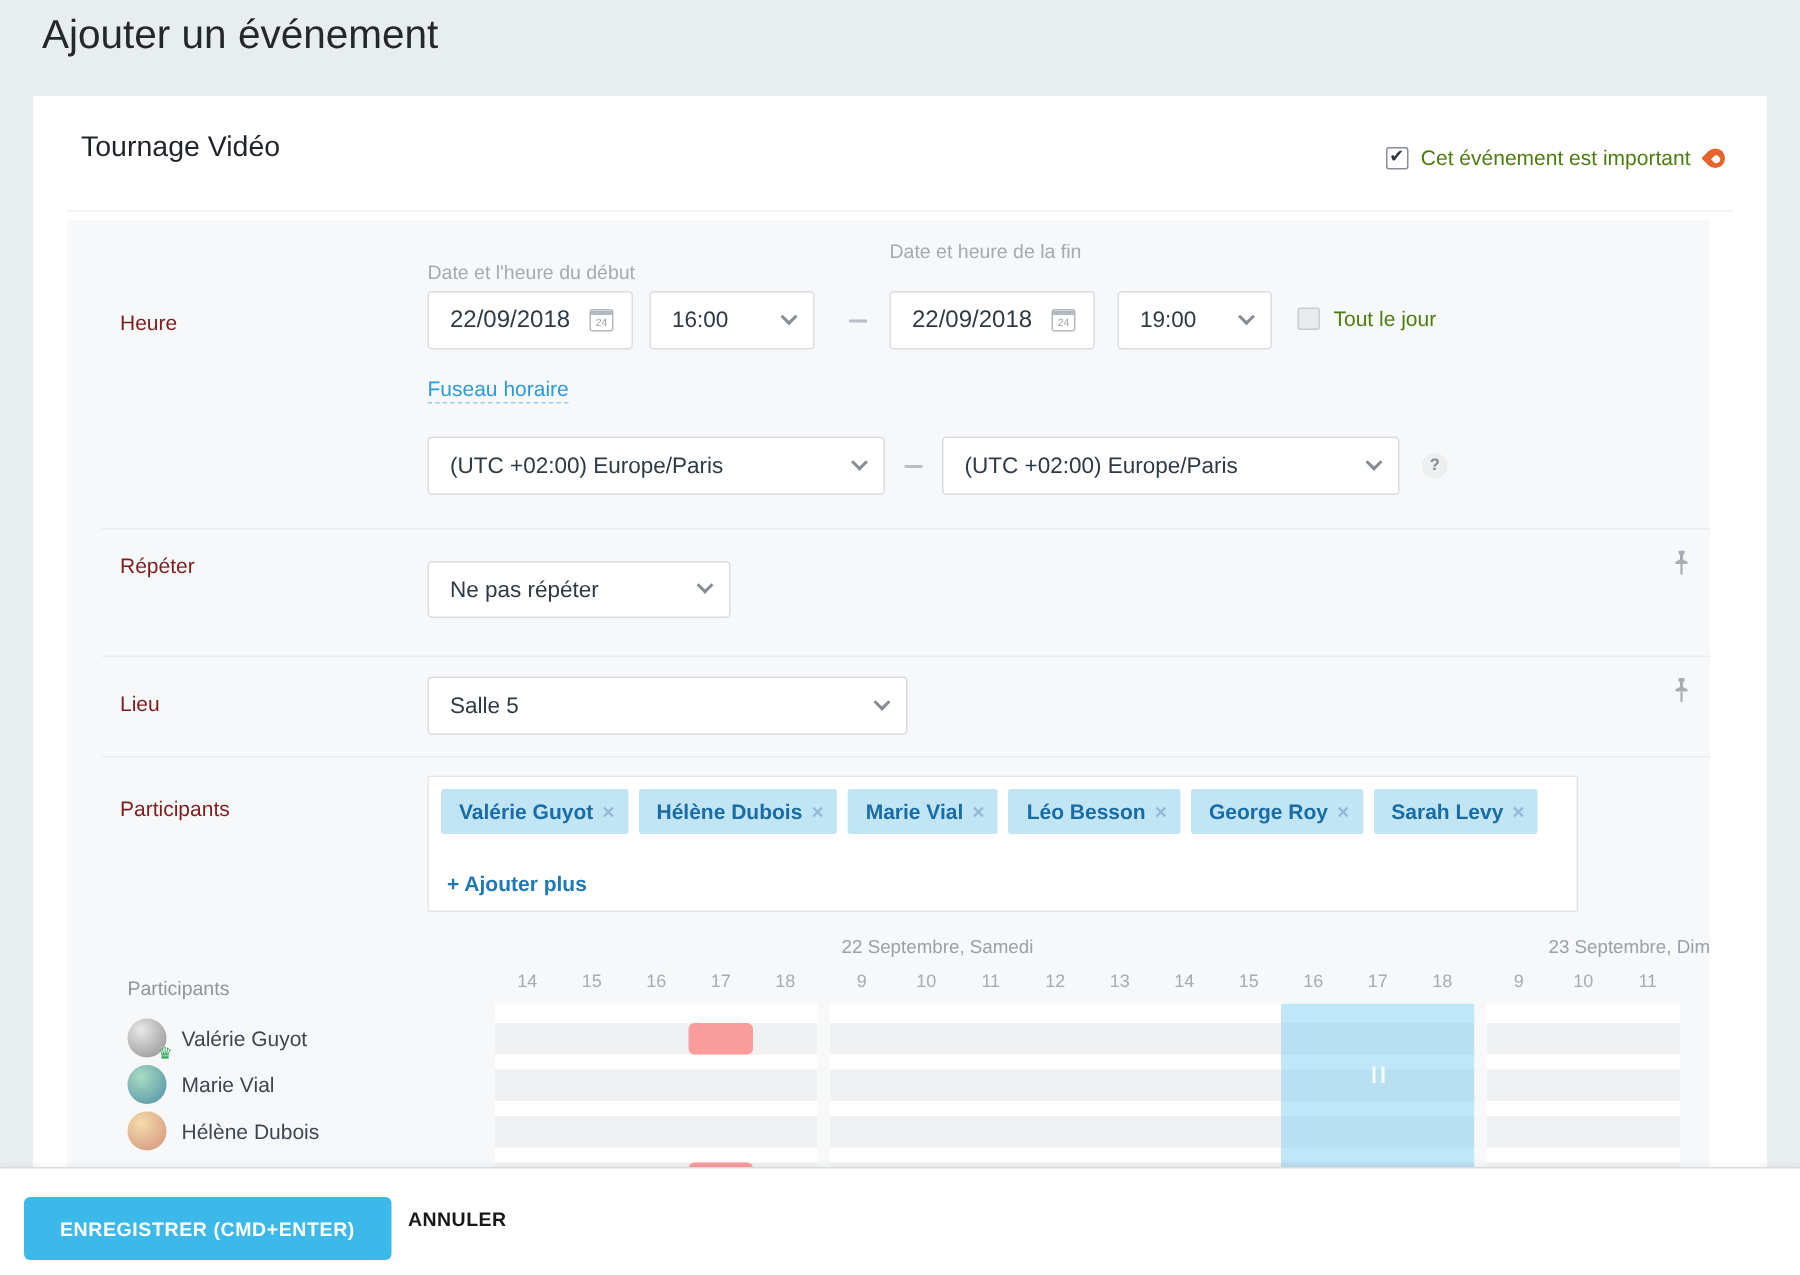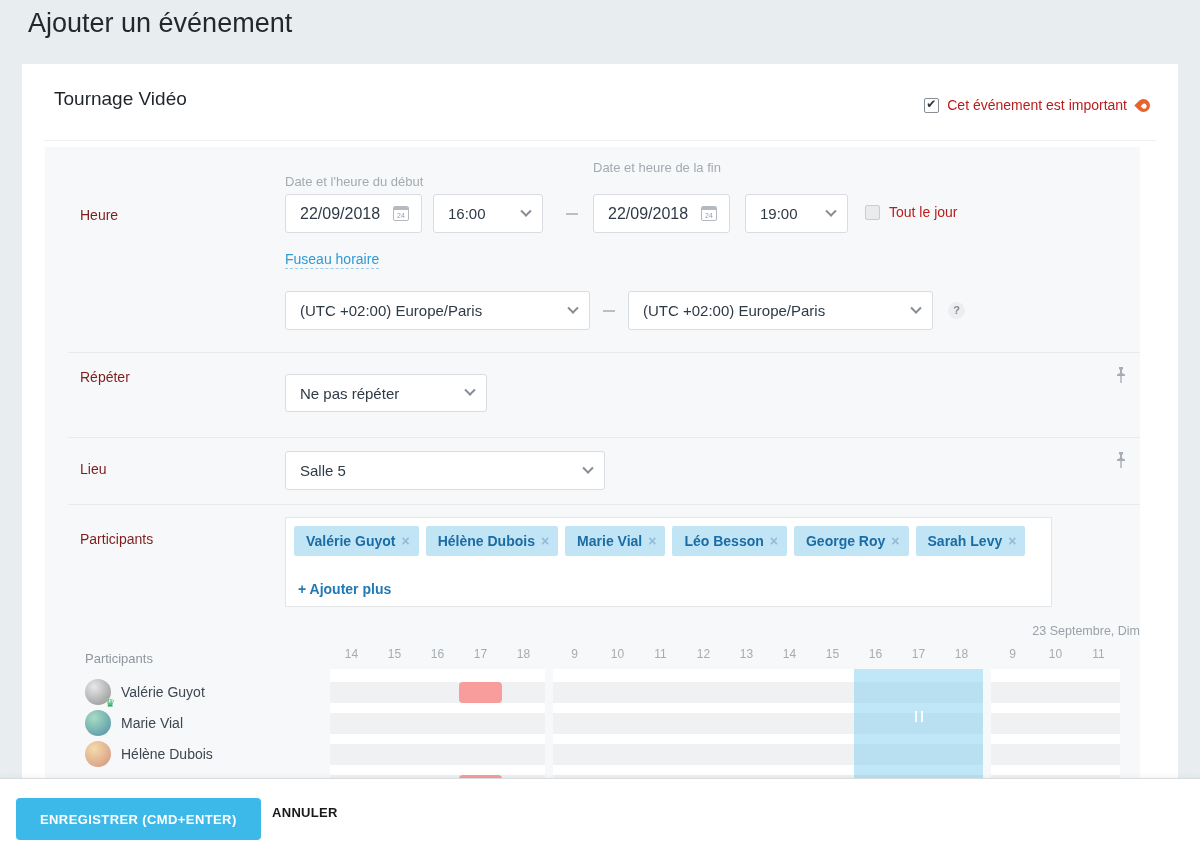--- a/index.html
+++ b/index.html
@@ -5,21 +5,21 @@
   * { margin:0; padding:0; box-sizing:border-box; }
   html,body { width:1200px; height:850px; overflow:hidden; }
   body { background:#e8edf0; font-family:"Liberation Sans", sans-serif; position:relative; }
 
   .page-title { position:absolute; left:28px; top:8px; font-size:27px; font-weight:400; color:#23282d; }
 
   .card { position:absolute; left:22px; top:64px; width:1156px; height:721px; background:#fff; }
   .event-title { position:absolute; left:32px; top:24px; width:520px; border:none; outline:none;
                  font-family:"Liberation Sans",sans-serif; font-size:19px; font-weight:500; color:#1f242a; background:transparent; }
   .important { position:absolute; right:28px; top:33px; display:flex; align-items:center; gap:8px; cursor:pointer; }
-  .imp-label { font-size:14px; color:#b91c1c; }
+  .imp-label { font-size:14px; color:#4d7c0f; }
   .cb { width:15px; height:15px; border:1px solid #878e95; border-radius:2px; background:#fff; position:relative; flex:0 0 auto; }
   .cb.checked::after { content:"✔"; position:absolute; left:1px; top:-2px; font-size:12px; color:#2c343c; }
   .cb.unchecked { background:#e9ebed; border-color:#c9cdd1; }
   .flame { position:relative; width:13px; height:13px; background:#e8632c; border-radius:0 50% 50% 50%;
            transform:rotate(-45deg); margin-left:2px; }
   .flame::after { content:""; position:absolute; width:5px; height:5px; background:#fff;
                   border-radius:0 50% 50% 50%; left:4px; top:5px; }
   .card-divider { position:absolute; left:22px; right:22px; top:76px; height:1px; background:#eef0f2; }
 
   .panel { position:absolute; left:23px; top:83px; width:1095px; height:638px; background:#f7f8f9; overflow:hidden; }
@@ -177,20 +177,21 @@
           <span class="chip">Valérie Guyot<span class="chip-x">×</span></span>
           <span class="chip">Hélène Dubois<span class="chip-x">×</span></span>
           <span class="chip">Marie Vial<span class="chip-x">×</span></span>
           <span class="chip">Léo Besson<span class="chip-x">×</span></span>
           <span class="chip">George Roy<span class="chip-x">×</span></span>
           <span class="chip">Sarah Levy<span class="chip-x">×</span></span>
         </div>
       <span class="add-more">+ Ajouter plus</span>
     </div>
 
+    <span class="day-h" style="left:420px; width:320px; text-align:center;">22 Septembre, Samedi</span>
     <span class="day-h" style="right:0;">23 Septembre, Dim</span>
     <span class="avail-label">Participants</span>
     <div>
         <div class="avail-row" style="top: 532px;">
           <span class="avatar gray">
             <span class="crown">♛</span>
           </span>
           <span class="avail-name">Valérie Guyot</span>
         </div>
         <div class="avail-row" style="top: 563px;">

